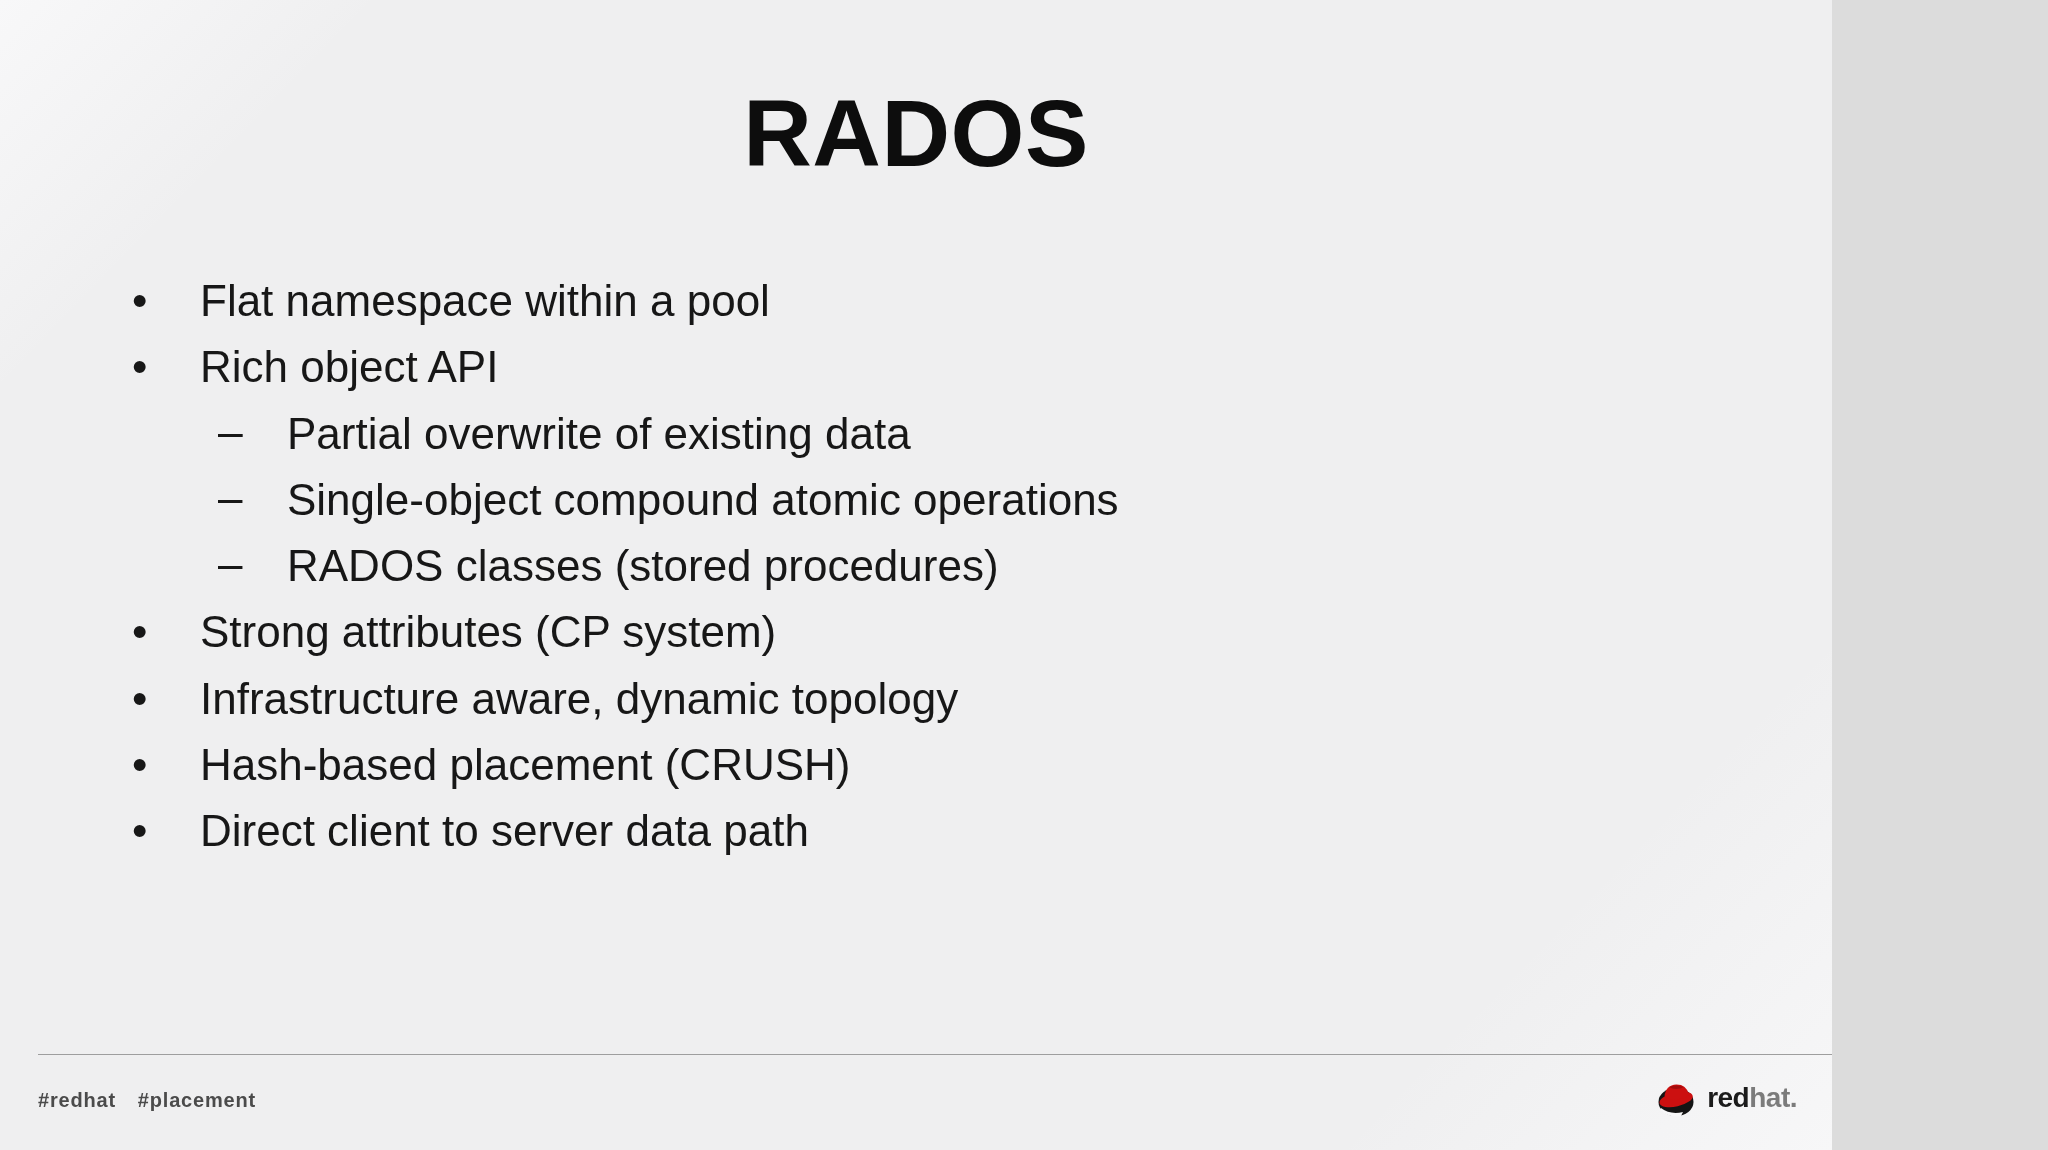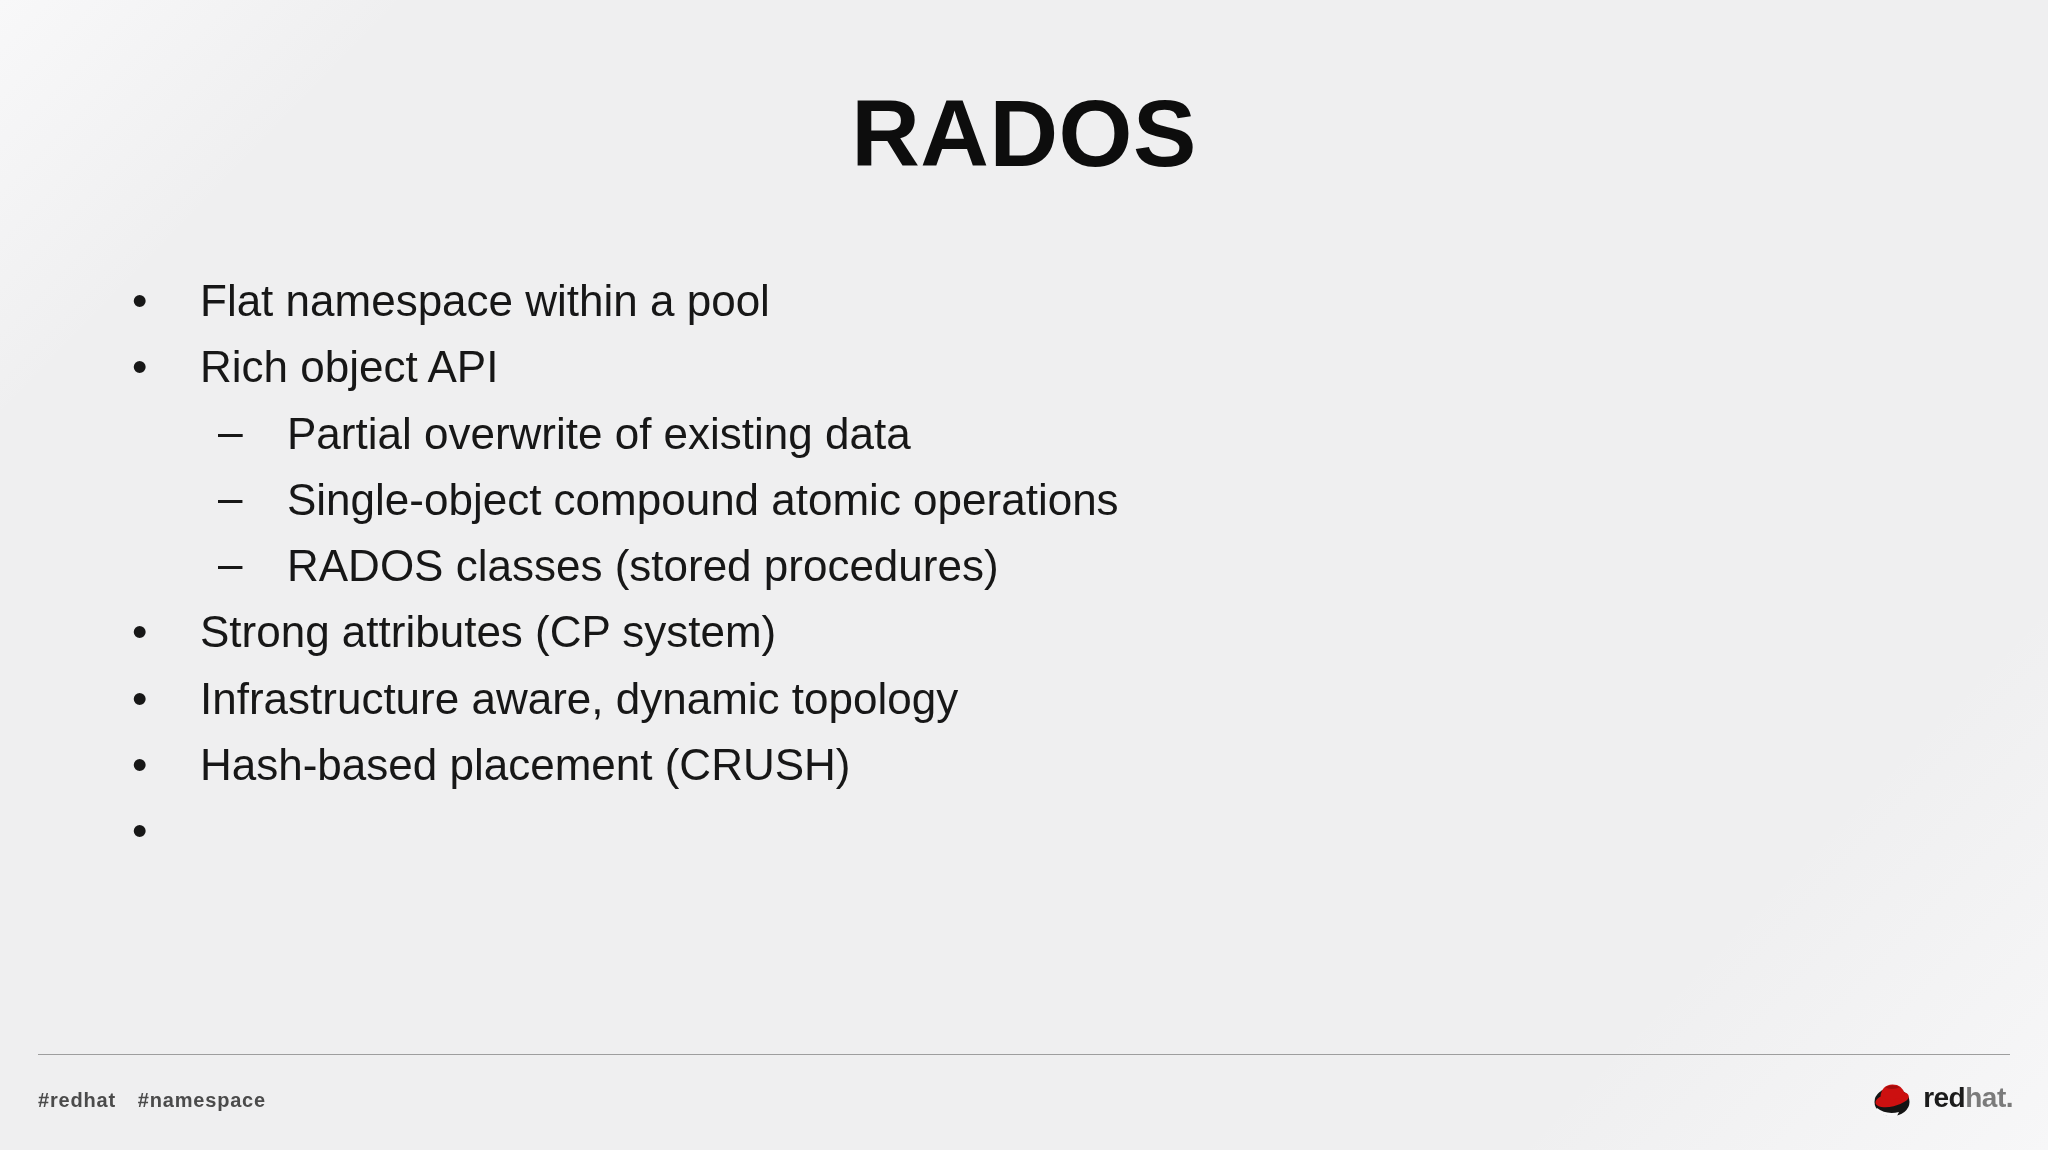--- a/index.html
+++ b/index.html
@@ -4,21 +4,21 @@
 <style>
   html, body {
     margin: 0;
     padding: 0;
     background: #dcdcdc;
     font-family: "Liberation Sans", sans-serif;
   }
 
   #slide {
     position: relative;
-    width: 2048px;
+    width: 1832px;
     height: 1150px;
     overflow: hidden;
     background-color: #efeff0;
     
     background-image:
       linear-gradient(134deg, #f8f8f9 0%, rgba(248,248,249,0.00) 13%),
       linear-gradient(314deg, #f7f7f8 0%, rgba(247,247,248,0.00) 17%);
   }
 
   
@@ -146,27 +146,28 @@
     <li class="l1">
       <span class="marker">•</span>
       <span>Infrastructure aware, dynamic topology</span>
     </li>
     <li class="l1">
       <span class="marker">•</span>
       <span>Hash-based placement (CRUSH)</span>
     </li>
     <li class="l1">
       <span class="marker">•</span>
+      <span>Direct client to server data path</span>
     </li>
   </ul>
 
   <div class="footer-divider"></div>
 
   <div class="hashtags">
-    <span class="tag">#redhat</span><span class="tag">#namespace</span>
+    <span class="tag">#redhat</span><span class="tag">#placement</span>
   </div>
 
   <div class="redhat-logo">
     <span>
       <svg width="46" height="40" viewBox="0 0 46 40" xmlns="http://www.w3.org/2000/svg" aria-hidden="true">
 
         <ellipse cx="21" cy="22" rx="17.5" ry="14" fill="#141414"></ellipse>
 
         <path d="M6 28 Q15 35 28 32 L26 36 Q13 38 5 30 Z" fill="#f7f7f8"></path>
 

